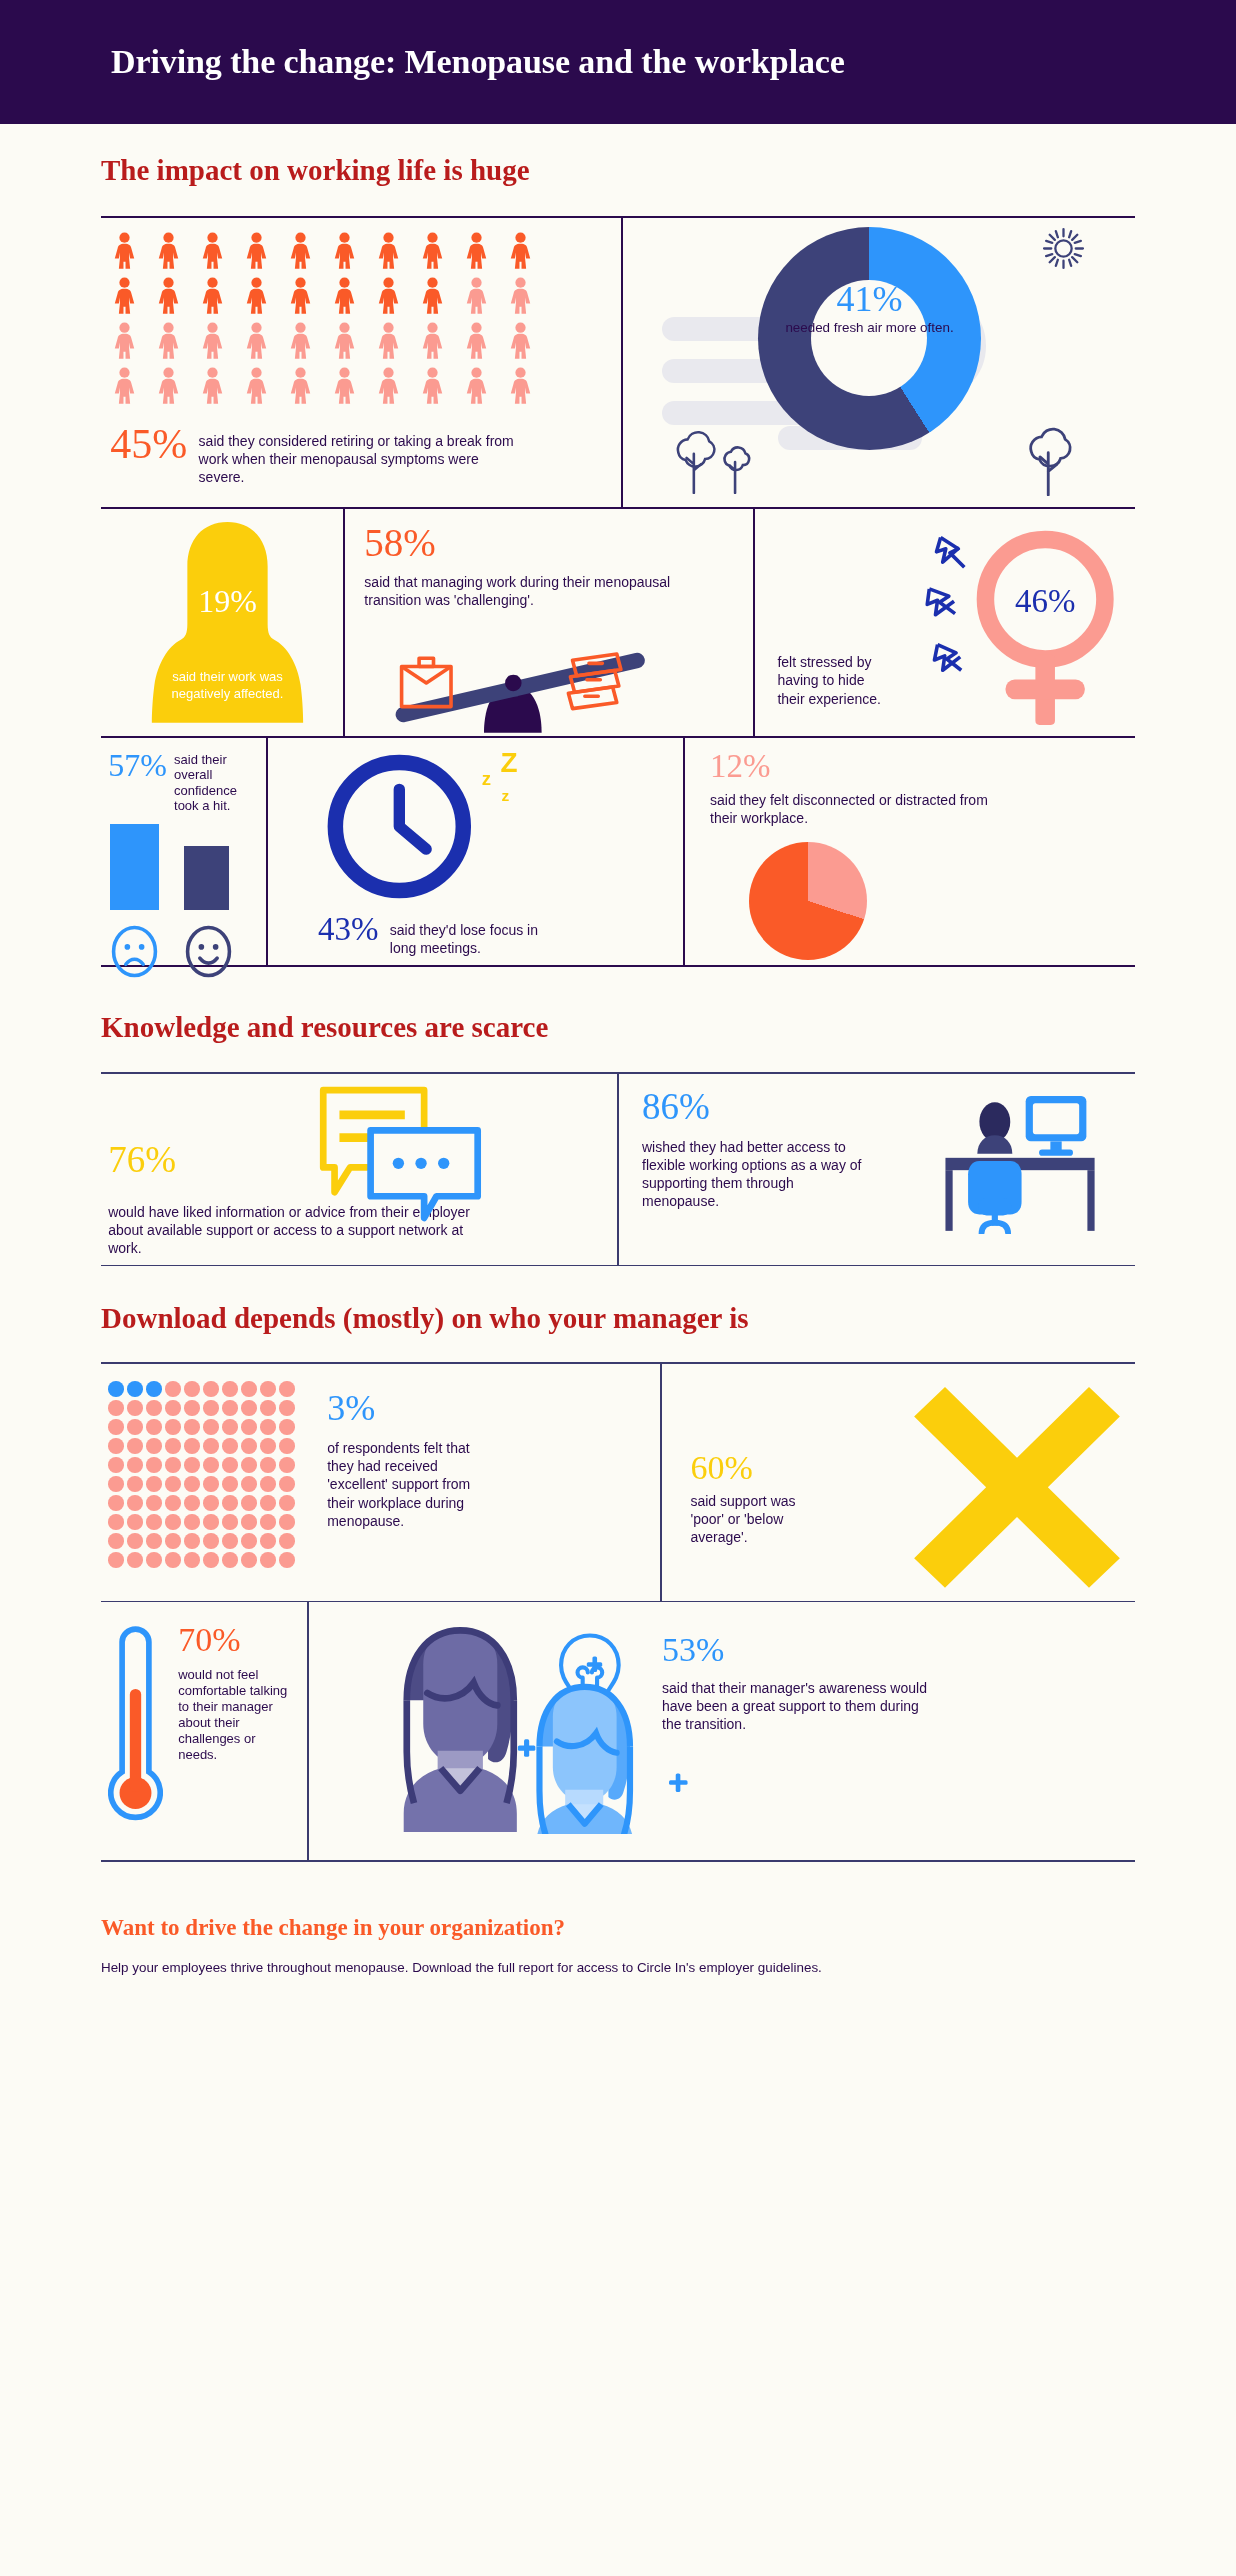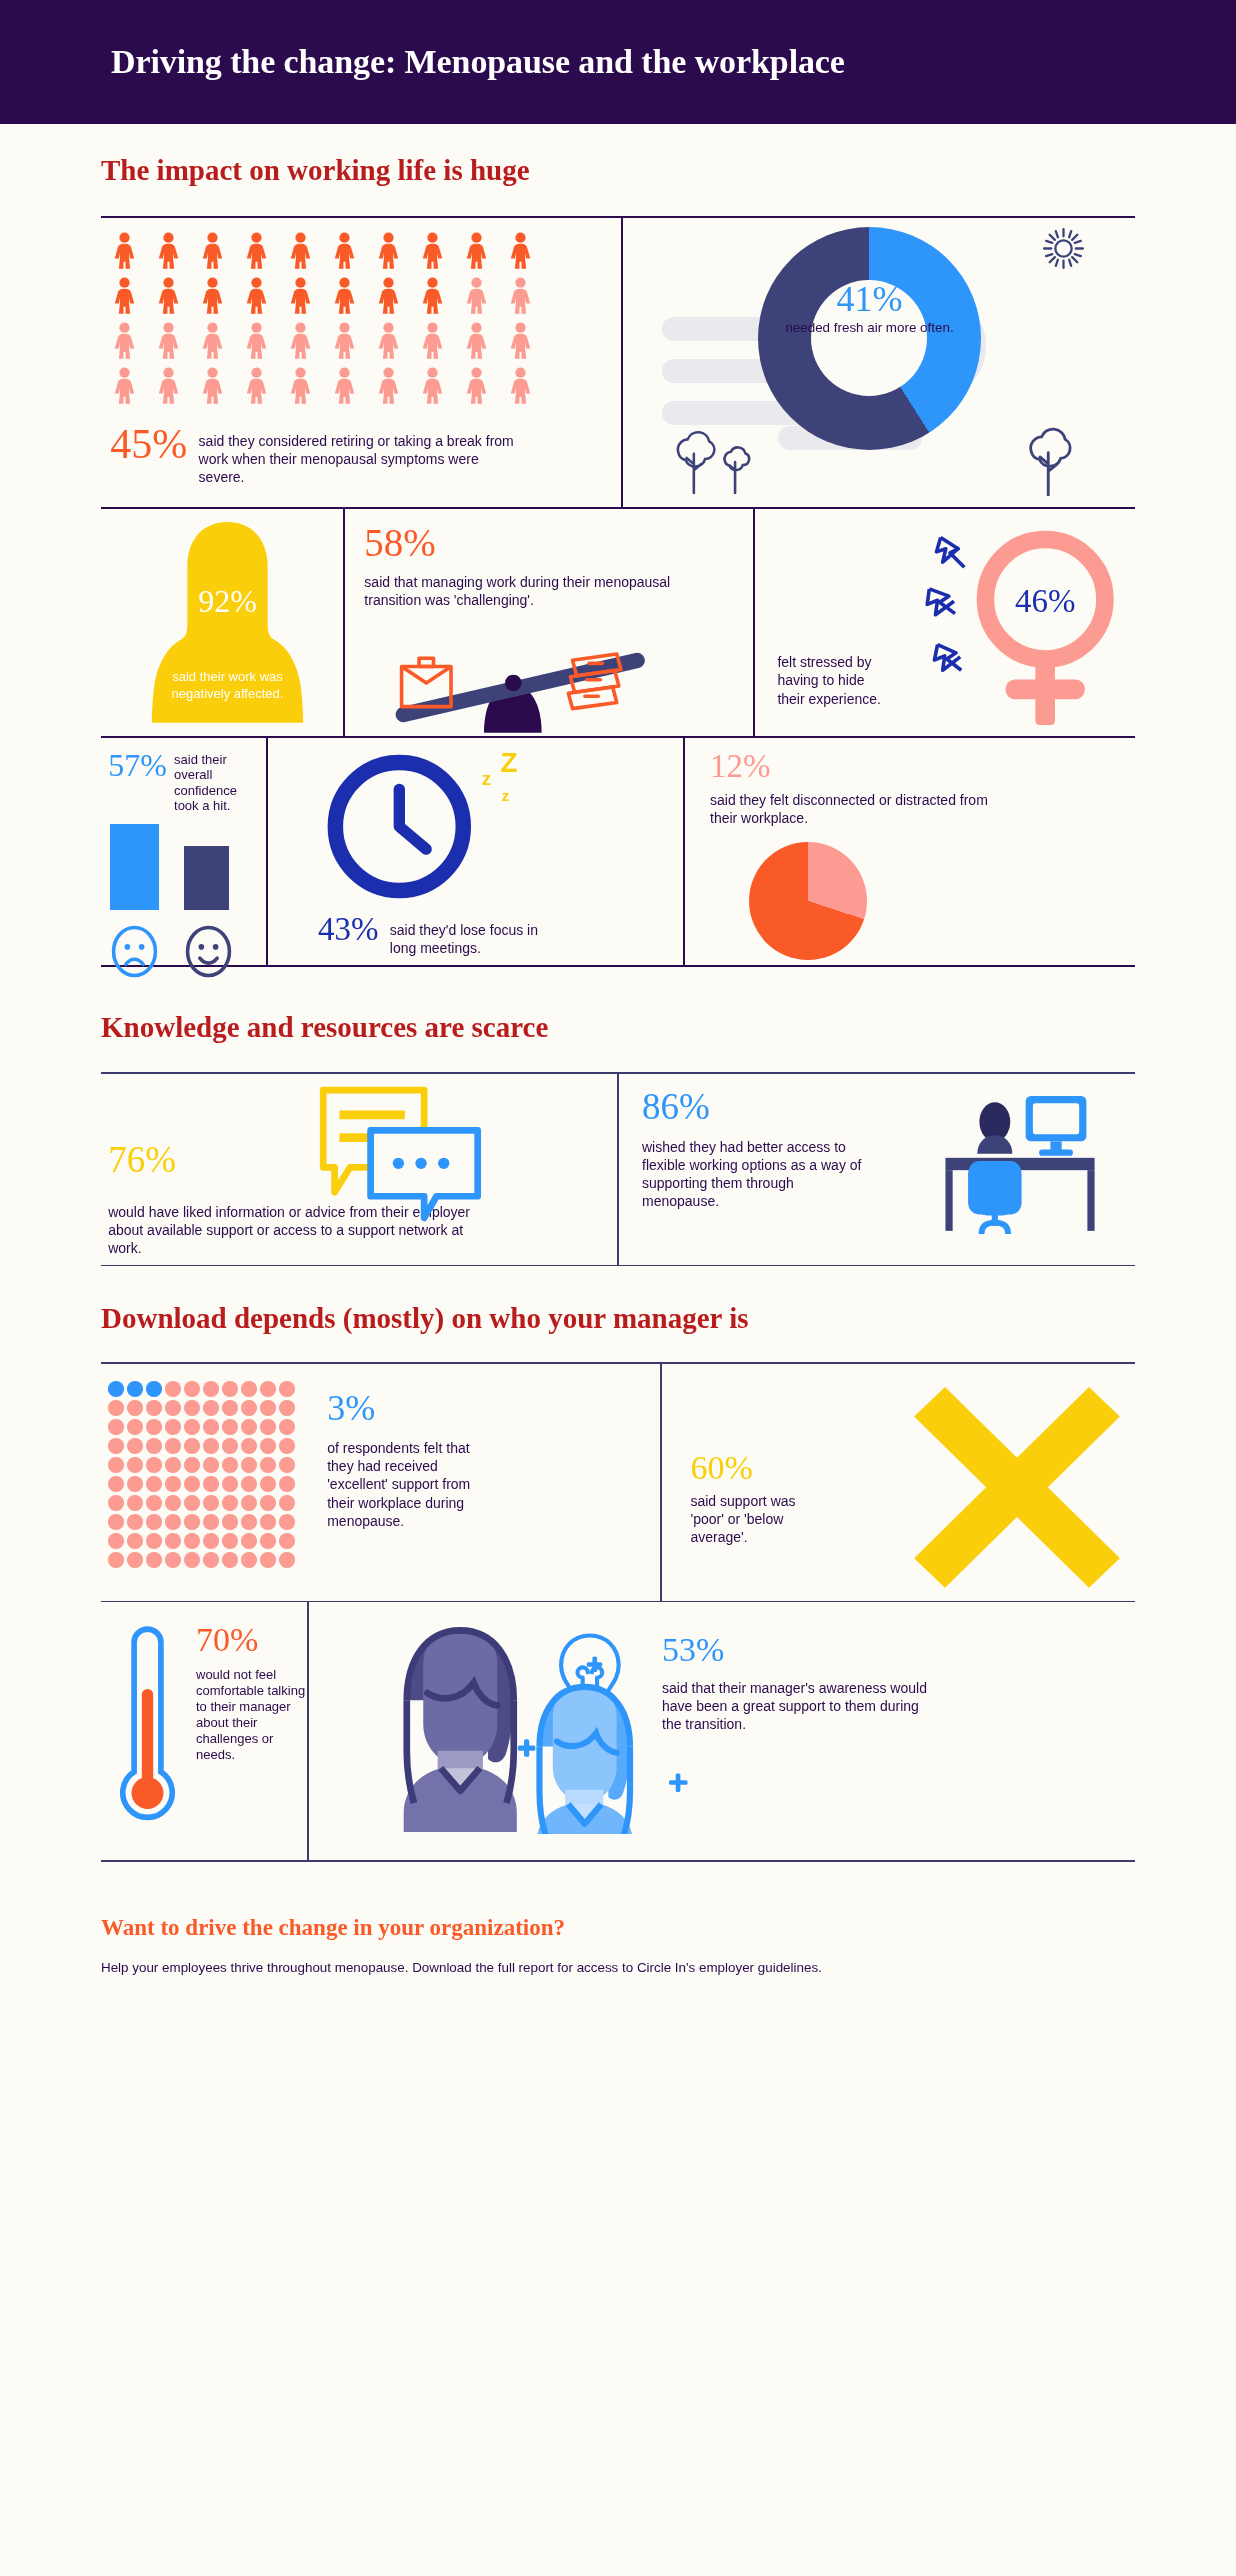--- a/index.html
+++ b/index.html
@@ -164,21 +164,21 @@
   .dot.on { background: #2E95FB; }
   .s-c1 .txtcol { padding-top: 8.2px; }
   .s-c1 .big-pct { font-size: 36px; }
   .s-c1 .body-txt { margin-top: 13.4px; max-width: 170px; }
   .s-c2 .txtcol { position: absolute; left: 31px; top: 87px; width: 129px; }
   .s-c2 .big-pct { font-size: 34px; }
   .s-c2 .body-txt { margin-top: 7px; }
   .xmark { position: absolute; right: 10.3px; top: 18.5px; }
 
   .s2 { height: 258px; }
-  .s2-c1 { width: 206px; position: relative; padding: 20.6px 0 0 7.2px; display: flex; gap: 21px; justify-content: flex-end; }
+  .s2-c1 { width: 206px; position: relative; padding: 20.6px 0 0 7.2px; display: flex; gap: 15px; }
   .s2-c2 { width: 828px; position: relative; }
   .s2-c1 .big-pct { font-size: 34px; }
   .s2-c1 .body-txt { font-size: 13px; line-height: 1.22; margin-top: 10.3px; width: 111px; }
   .people { position: absolute; left: 38px; top: 15.5px; }
   .s2-c2 .txtcol { position: absolute; left: 355px; top: 31px; width: 268px; }
   .s2-c2 .big-pct { font-size: 34px; }
   .s2-c2 .body-txt { margin-top: 11.3px; }
 
   
   .cta { padding: 53px 101px 0 101px; }
@@ -499,21 +499,21 @@
     </div>
 
     <div class="hrule"></div>
 
     <div class="row r2">
       <div class="cell r2-c1">
         <svg class="silhouette" viewBox="0 0 300 410">
           <path fill="#FBCE0C" d="M150 8c-48 0-78 34-78 86v112c0 18-4 26-12 30-26 13-46 48-52 88-3 22-5 52-5 74h294c0-22-2-52-5-74-6-40-26-75-52-88-8-4-12-12-12-30V94c0-52-30-86-78-86z"></path>
         </svg>
         <div class="sil-txt" style="top:76px;">
-          <span class="big-pct c-white" style="font-size:32px;">92%</span>
+          <span class="big-pct c-white" style="font-size:32px;">19%</span>
         </div>
         <div class="sil-txt body-txt c-white" style="top:160px; font-size:13px;">said their work was negatively affected.</div>
       </div>
 
       <div class="vdiv" style="left:242px;"></div>
 
       <div class="cell r2-c2">
         <div class="big-pct c-orange">58%</div>
         <div class="body-txt">said that managing work during their menopausal transition was 'challenging'.</div>
         <svg class="seesaw" width="278" height="111" viewBox="0 0 540 215">

